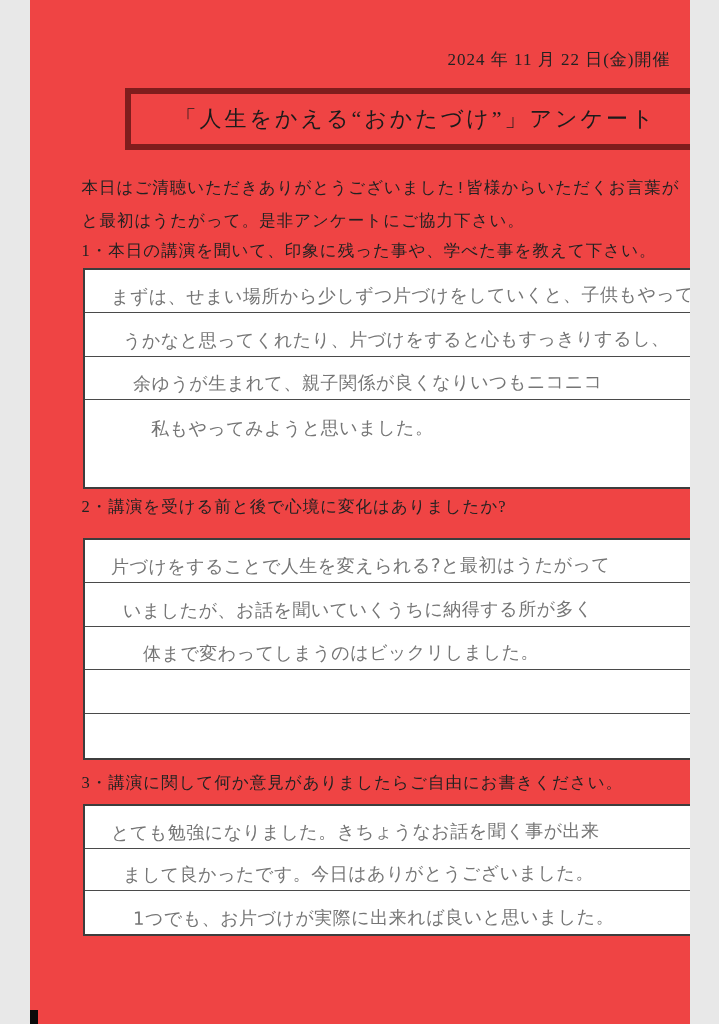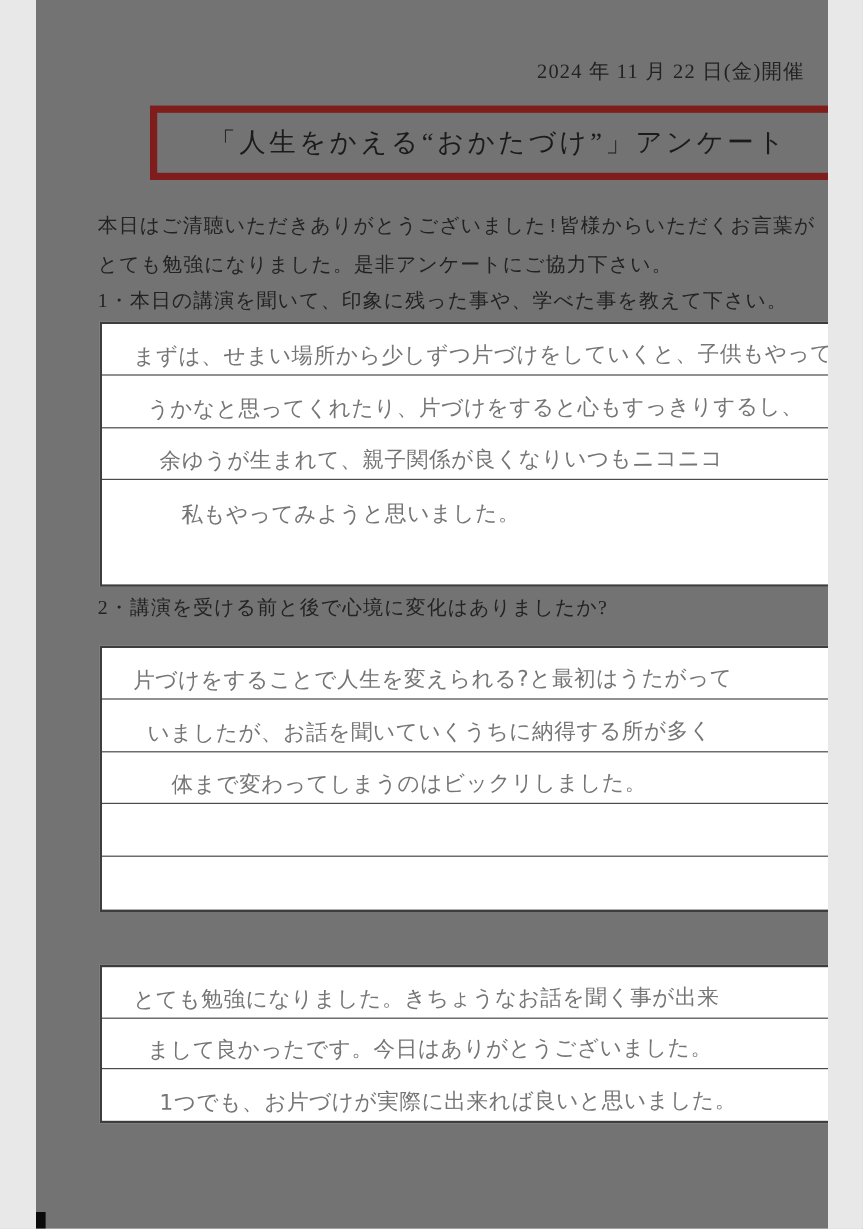--- a/index.html
+++ b/index.html
@@ -1,20 +1,20 @@
 <!DOCTYPE html>
 <html><head>
 <meta charset="utf-8">
 <style>
   html,body{margin:0;padding:0;background:#e8e8e8;}
   .page{
     position:relative;
     width:632px;height:1024px;
     margin:0 auto;
-    background:#737373;
+    background:#ef4444;
     font-family:"Liberation Serif","DejaVu Serif",serif;
     color:#1d1d1d;
     overflow:hidden;
     padding-left:28px;
   }
   .date-line{
     position:absolute;
     top:48px;right:19px;
     font-size:17px;
     letter-spacing:1px;
@@ -102,21 +102,21 @@
 <div class="page">
 
   <div class="date-line">2024 年 11 月 22 日(金)開催</div>
 
   <div class="title-box">
     <span class="title-text">「人生をかえる“おかたづけ”」アンケート</span>
   </div>
 
   <div class="intro">
     <div>本日はご清聴いただきありがとうございました!皆様からいただくお言葉が</div>
-    <div>とても勉強になりました。是非アンケートにご協力下さい。</div>
+    <div>と最初はうたがって。是非アンケートにご協力下さい。</div>
   </div>
 
   <div class="question q1">1・本日の講演を聞いて、印象に残った事や、学べた事を教えて下さい。</div>
 
   <div class="answer-box b1">
     <div class="row">
       <span class="hand i1">まずは、せまい場所から少しずつ片づけをしていくと、子供もやってみよ</span>
     </div>
     <div class="row">
       <span class="hand i2">うかなと思ってくれたり、片づけをすると心もすっきりするし、</span>
@@ -142,20 +142,21 @@
       <span class="hand i4">体まで変わってしまうのはビックリしました。</span>
     </div>
     <div class="row">
       <span class="hand i1"></span>
     </div>
     <div class="row">
       <span class="hand i1"></span>
     </div>
   </div>
 
+  <div class="question q3">3・講演に関して何か意見がありましたらご自由にお書きください。</div>
 
   <div class="answer-box b3">
     <div class="row">
       <span class="hand i1">とても勉強になりました。きちょうなお話を聞く事が出来</span>
     </div>
     <div class="row">
       <span class="hand i2">まして良かったです。今日はありがとうございました。</span>
     </div>
     <div class="row">
       <span class="hand i3">1つでも、お片づけが実際に出来れば良いと思いました。</span>

